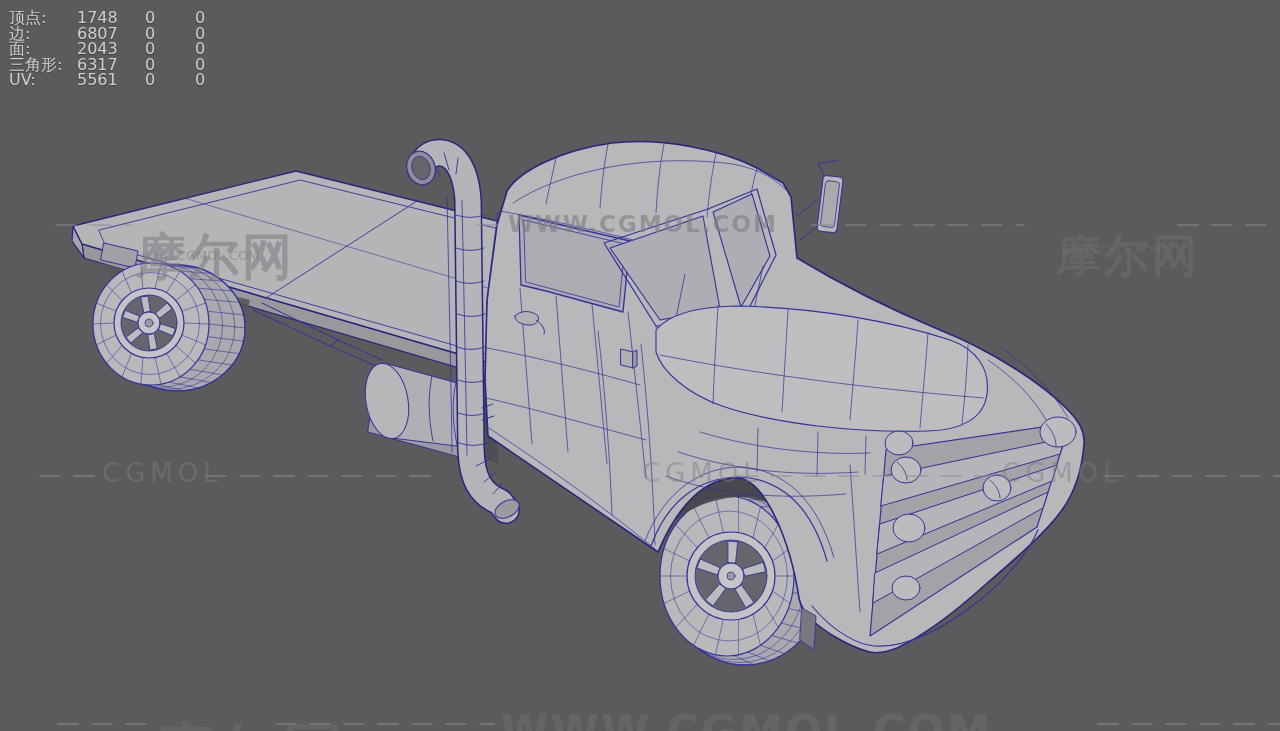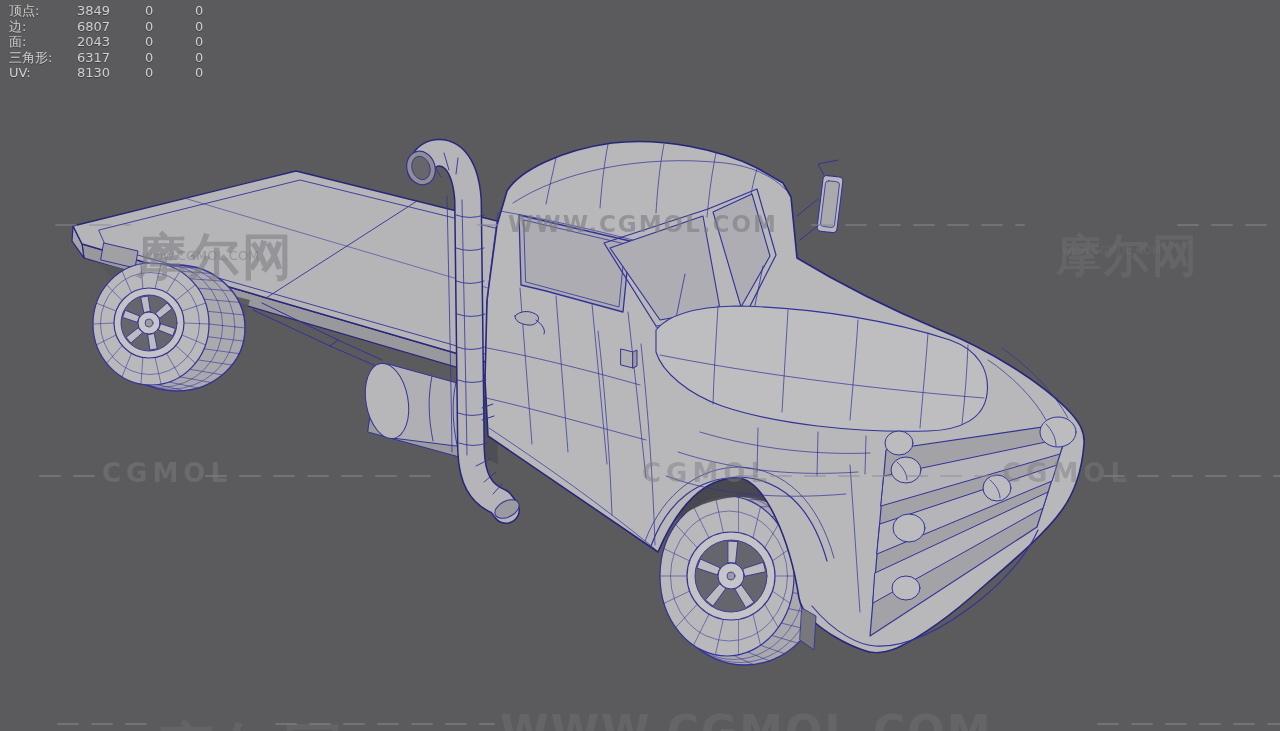--- a/index.html
+++ b/index.html
@@ -7,29 +7,29 @@
   }
   html,body{margin:0;padding:0;background:#222;}
   #viewport{
     position:relative; width:1280px; height:731px; overflow:hidden;
     background:var(--bg);
     font-family:"DejaVu Sans","Liberation Sans",sans-serif;
   }
   #scene{position:absolute;left:0;top:0;}
   
   #hud{
-    position:absolute; left:9px; top:3px; color:var(--hud);
-    font-size:13px; line-height:15.6px; text-shadow:0 1px 1px rgba(0,0,0,.35);
+    position:absolute; left:9px; top:10px; color:var(--hud);
+    font-size:16px; line-height:15.6px; text-shadow:0 1px 1px rgba(0,0,0,.35);
   }
   .hud-row{display:grid; grid-template-columns:68px 68px 50px 50px;}
   .hud-row span{display:block;}
   
   .wm{position:absolute; color:var(--wm); white-space:nowrap; pointer-events:none; user-select:none;}
   .wm-logo{font-weight:bold; letter-spacing:3px;margin-top:28px;}
-  .wm-cg{font-weight:bold; letter-spacing:5px;}
+  .wm-cg{font-weight:normal; letter-spacing:5px;}
   .wm-url{font-weight:bold; letter-spacing:2px;}
 </style>
 </head>
 <body>
 
 <div id="viewport">
 
   <svg id="scene" width="1280" height="731" viewBox="0 0 1280 731">
     <g stroke-linejoin="round" stroke-linecap="round">
 
@@ -262,21 +262,21 @@
         <line x1="58" y1="724" x2="150" y2="724"></line>
         <line x1="276" y1="724" x2="494" y2="724"></line>
         <line x1="1098" y1="724" x2="1280" y2="724"></line>
       </g>
     </g>
   </svg>
 
   <div id="hud">
     <div class="hud-row">
       <span>顶点:</span>
-      <span>3849</span>
+      <span>1748</span>
       <span>0</span>
       <span>0</span>
     </div>
     <div class="hud-row">
       <span>边:</span>
       <span>6807</span>
       <span>0</span>
       <span>0</span>
     </div>
     <div class="hud-row">
@@ -286,21 +286,21 @@
       <span>0</span>
     </div>
     <div class="hud-row">
       <span>三角形:</span>
       <span>6317</span>
       <span>0</span>
       <span>0</span>
     </div>
     <div class="hud-row">
       <span>UV:</span>
-      <span>8130</span>
+      <span>5561</span>
       <span>0</span>
       <span>0</span>
     </div>
   </div>
 
   <div class="wm wm-logo" style="left:136px;top:196px;font-size:50px;opacity:.55">摩尔网</div>
   <div class="wm" style="left:142px;top:248px;font-size:13px;opacity:.55">www.CGMOL.COM</div>
   <div class="wm wm-url" style="left:508px;top:211px;font-size:23px;opacity:.6">WWW.CGMOL.COM</div>
   <div class="wm wm-logo" style="left:1056px;top:198px;font-size:45px;opacity:.3">摩尔网</div>
   <div class="wm" style="left:1062px;top:244px;font-size:11px;opacity:.3">www.CGMOL.COM</div>

